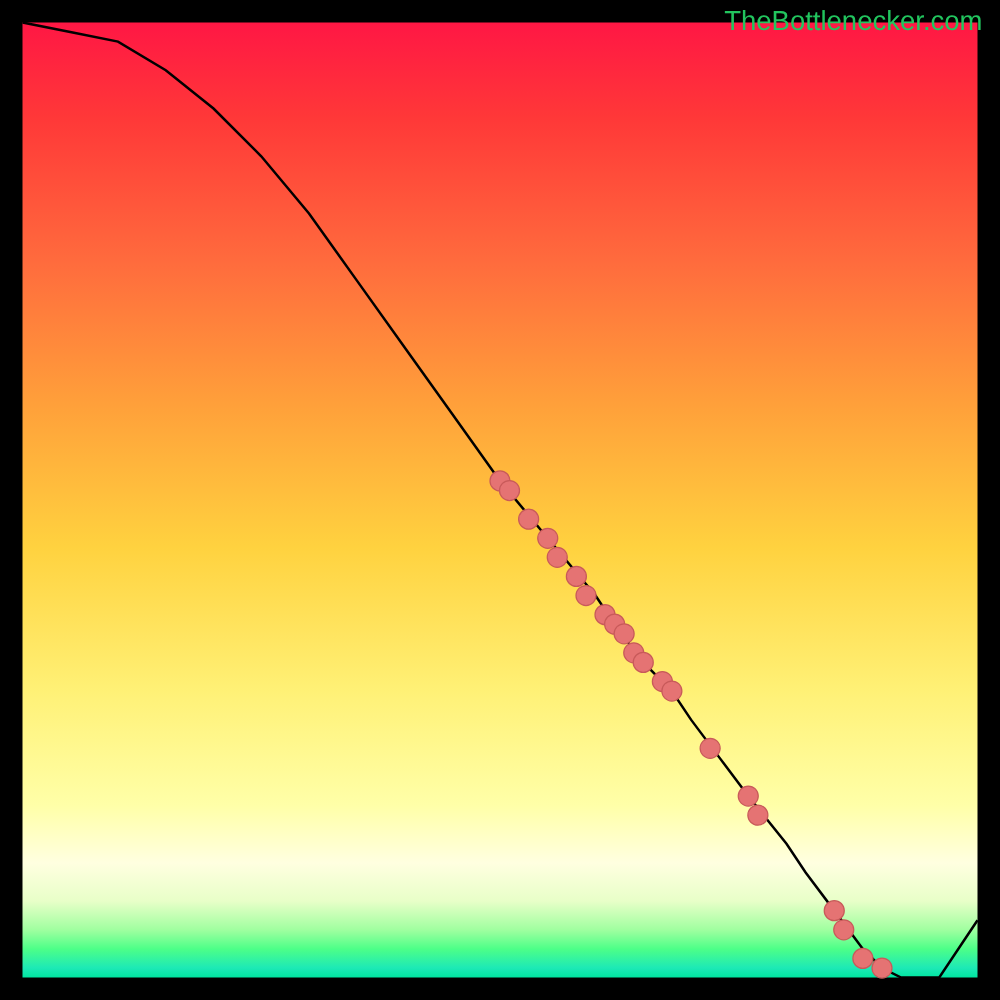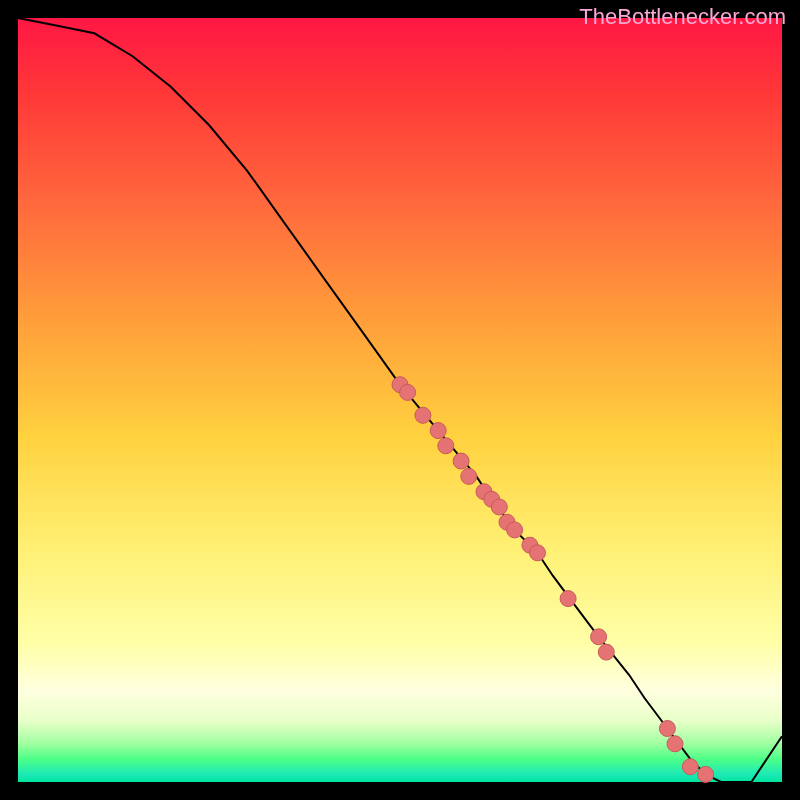--- a/index.html
+++ b/index.html
@@ -8,21 +8,21 @@
     height: 800px;
     background: #000;
     position: relative;
     font-family: Arial, sans-serif;
     overflow: hidden;
   }
   .watermark {
     position: absolute;
     top: 4px;
     right: 14px;
-    color: #f9a8d4;
+    color: #22c55e;
     font-size: 22px;
     font-weight: 500;
     z-index: 10;
   }
   .plot-area {
     position: absolute;
     left: 18px;
     top: 18px;
     width: 764px;
     height: 764px;

